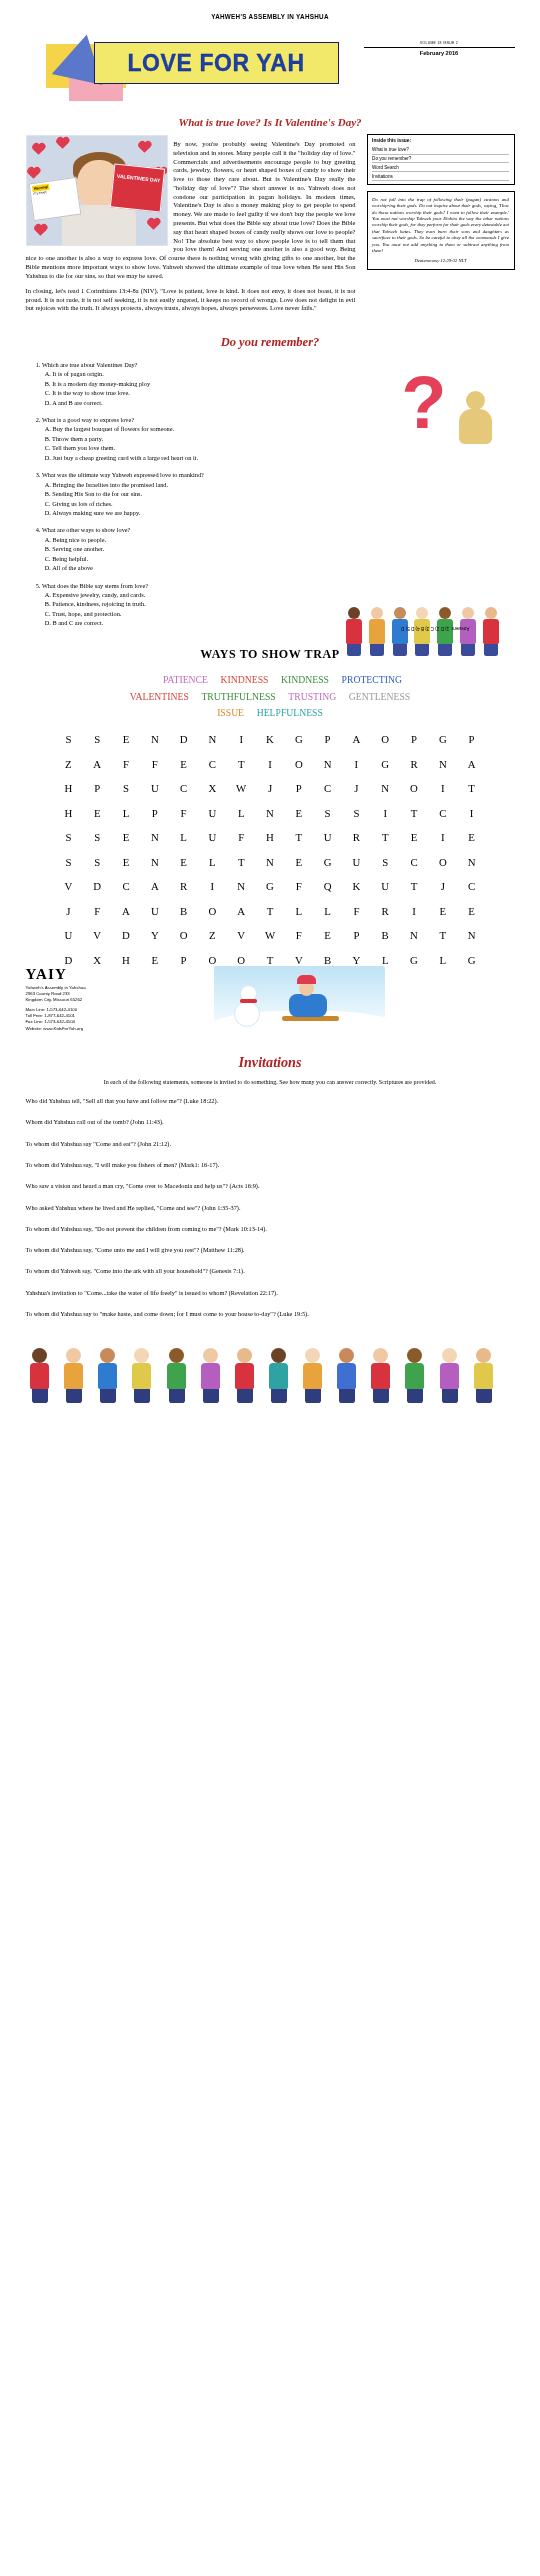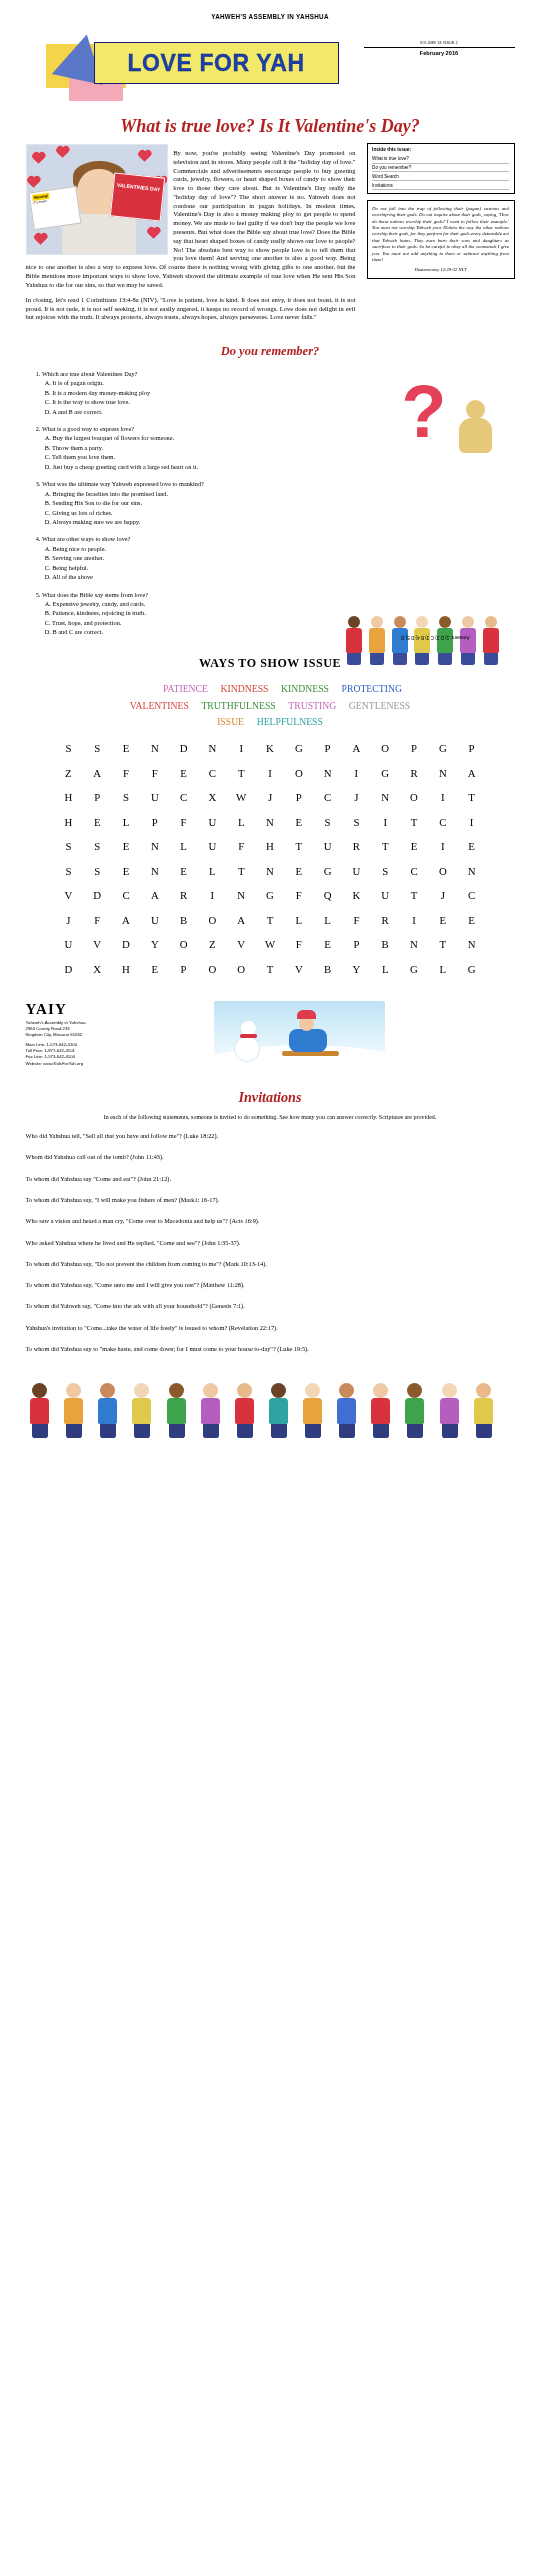--- a/index.html
+++ b/index.html
@@ -96,21 +96,21 @@
     font-size: 5.7px;
     font-weight: bold;
     padding-top: 2.3px;
   }
 
   
   .article-title {
     font-family: "Liberation Serif", serif;
     font-style: italic;
     font-weight: bold;
-    font-size: 18px;
+    font-size: 11px;
     color: #b32222;
     text-align: center;
     margin: 8px 0 5.7px 0;
   }
   .columns {
     position: relative;
     width: 489px;
   }
   .col-left {
     width: 330px;
@@ -355,21 +355,20 @@
     display: grid;
     grid-template-columns: repeat(13, 1fr);
     row-gap: 12.5px;
     text-align: center;
     font-size: 10.8px;
     font-family: "Liberation Serif", serif;
   }
 
   
   .contact-wrap {
-    margin-top: 26px;
     position: relative;
     height: 85px;
   }
   .yaiy-logo {
     font-family: "Liberation Serif", serif;
     font-size: 15px;
     font-weight: bold;
     letter-spacing: 1.1px;
   }
   .contact-text {
@@ -612,21 +611,21 @@
         </div>
         <div class="qopt">A. Expensive jewelry, candy, and cards.</div>
         <div class="qopt">B. Patience, kindness, rejoicing in truth.</div>
         <div class="qopt">C. Trust, hope, and protection.</div>
         <div class="qopt">D. B and C are correct.</div>
       </div>
 
       <div class="answers">Answers:  1) D  2) C  3) B  4) D  5) D</div>
     </div>
 
-    <div class="ws-title">WAYS TO SHOW ISSUE</div>
+    <div class="ws-title">WAYS TO SHOW TRAP</div>
     <div class="ws-words">
       <span style="color:#c46ab8;padding-left:25px;">PATIENCE</span>
       <span style="color:#d4473c;">KINDNESS</span>
       <span style="color:#3f8f3f;">KINDNESS</span>
       <span style="color:#2f62c4;">PROTECTING</span>
       <br>
       <span style="color:#d4473c;">VALENTINES</span>
       <span style="color:#3f8f3f;">TRUTHFULNESS</span>
       <span style="color:#c46ab8;">TRUSTING</span>
       <span style="color:#9a9a9a;">GENTLENESS</span>

